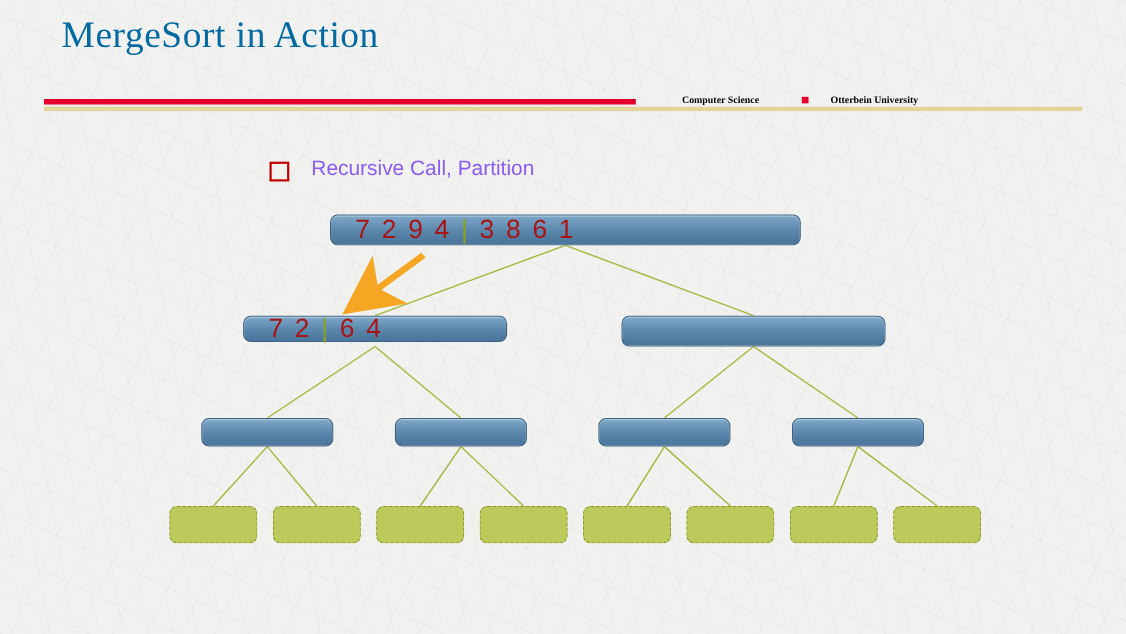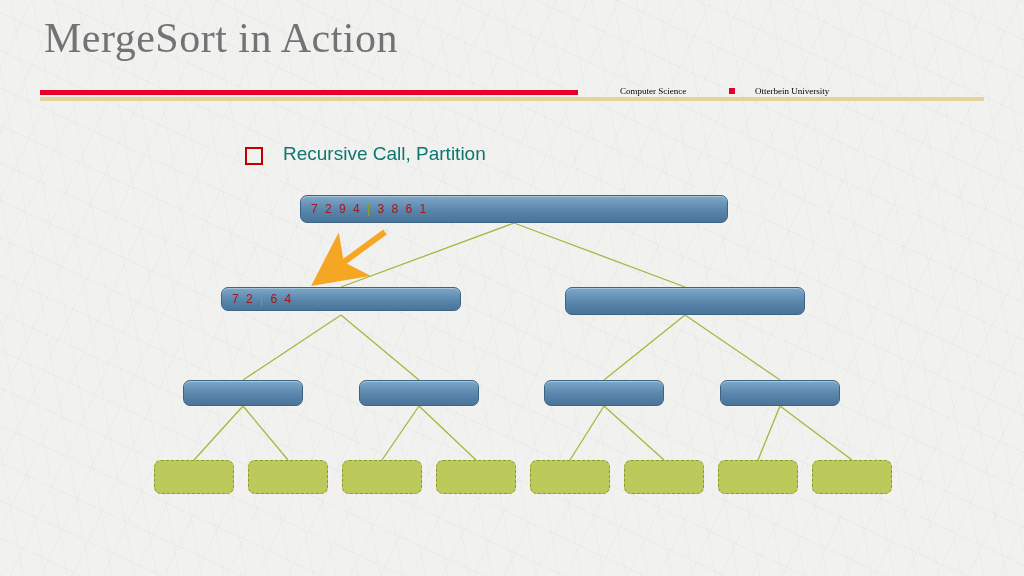--- a/index.html
+++ b/index.html
@@ -1,32 +1,32 @@
 <!DOCTYPE html>
 <html><head>
 <meta charset="utf-8">
 <style>
   html,body{margin:0;padding:0;width:1024px;height:576px;overflow:hidden;font-family:Verdana,Geneva,sans-serif}
   
   body{background:#f1f1ef;background-image:
     repeating-linear-gradient(115deg,rgba(150,150,150,.06) 0 1px,transparent 1px 28px),
     repeating-linear-gradient(25deg, rgba(150,150,150,.07) 0 1px,transparent 1px 34px),
     repeating-linear-gradient(80deg, rgba(150,150,150,.05) 0 1px,transparent 1px 22px);}
-  .title{position:absolute;left:44px;top:14px;font-family:Georgia,'Times New Roman',serif;font-size:42px;font-weight:400;letter-spacing:.5px;color:#737373}
+  .title{position:absolute;left:56px;top:14px;font-family:Georgia,'Times New Roman',serif;font-size:34px;font-weight:400;letter-spacing:.5px;color:#0369a1}
   .rule-red{position:absolute;left:40px;top:90px;height:5px;background:#e4002b}
   .rule-tan{position:absolute;left:40px;top:97px;height:4px;background:#e2d49a}
-  .footer-label{position:absolute;top:86px;font-family:Georgia,'Times New Roman',serif;font-size:9px;font-weight:400;color:#000}
+  .footer-label{position:absolute;top:86px;font-family:Georgia,'Times New Roman',serif;font-size:9px;font-weight:700;color:#000}
   .footer-sq{position:absolute;top:88px;width:6px;height:6px;background:#e4002b}
   .bullet-sq{position:absolute;width:14px;height:14px;border:2px solid #c00000;background:transparent}
-  .bullet-text{position:absolute;font-size:19px;color:#0f766e}
+  .bullet-text{position:absolute;font-size:19px;color:#8b5cf6}
   svg.canvas{position:absolute;inset:0;width:1024px;height:576px;pointer-events:none}
   .node{position:absolute;border-radius:7px;box-sizing:border-box}
   .blue{background:linear-gradient(#7ea8c9,#5a86ac 55%,#4a7499);border:1px solid #3e6484;box-shadow:inset 0 1px 0 rgba(255,255,255,.35)}
   .green{background:#bcc95b;border:1.5px dashed #8b9a2e}
-  .node-text{display:flex;align-items:center;height:100%;padding-left:10px;font-size:12px;letter-spacing:2px;white-space:pre}
+  .node-text{display:flex;align-items:center;height:100%;padding-left:22px;font-size:24px;letter-spacing:2px;white-space:pre}
   .seg{color:#a81515}
   .bar{color:#8aa31e}
 </style>
 </head>
 <body>
 
 <div class="title">MergeSort in Action</div>
 
 <div class="rule-red" style="width:538px"></div>
 <div class="rule-tan" style="width:944px"></div>

